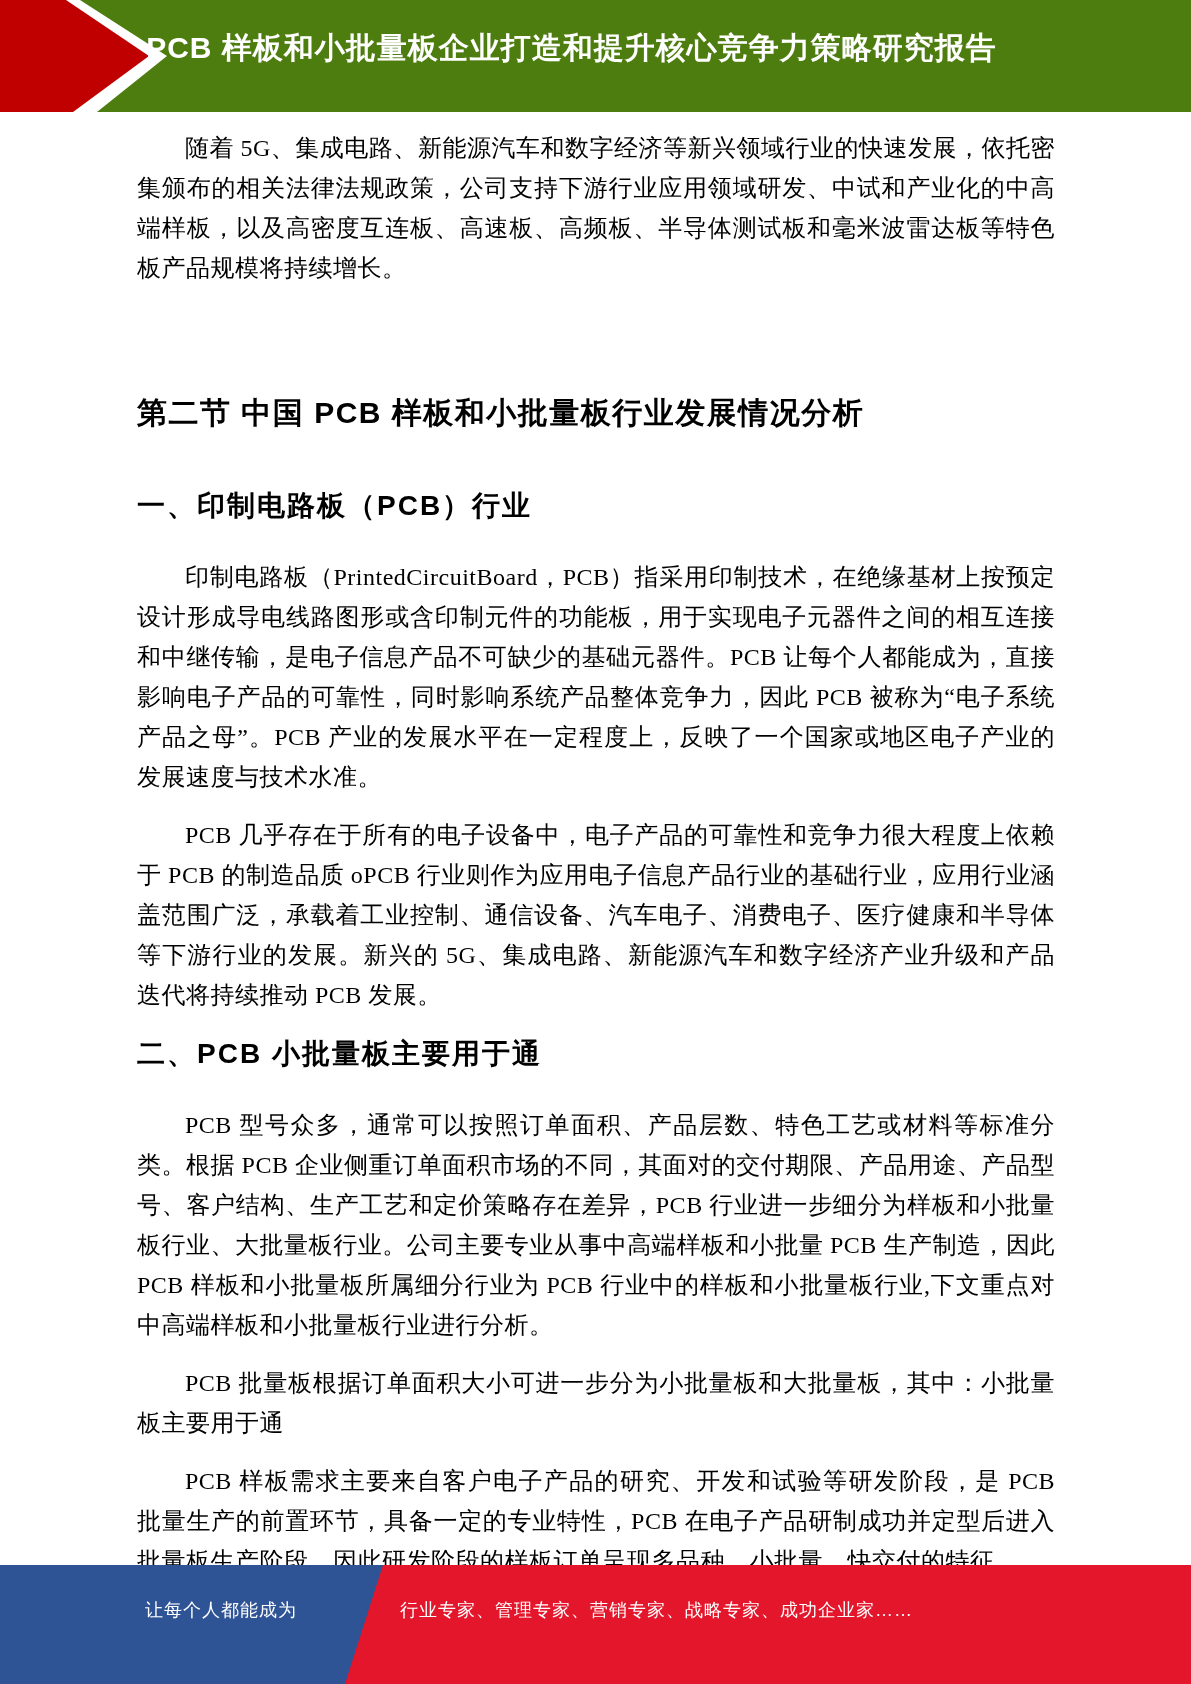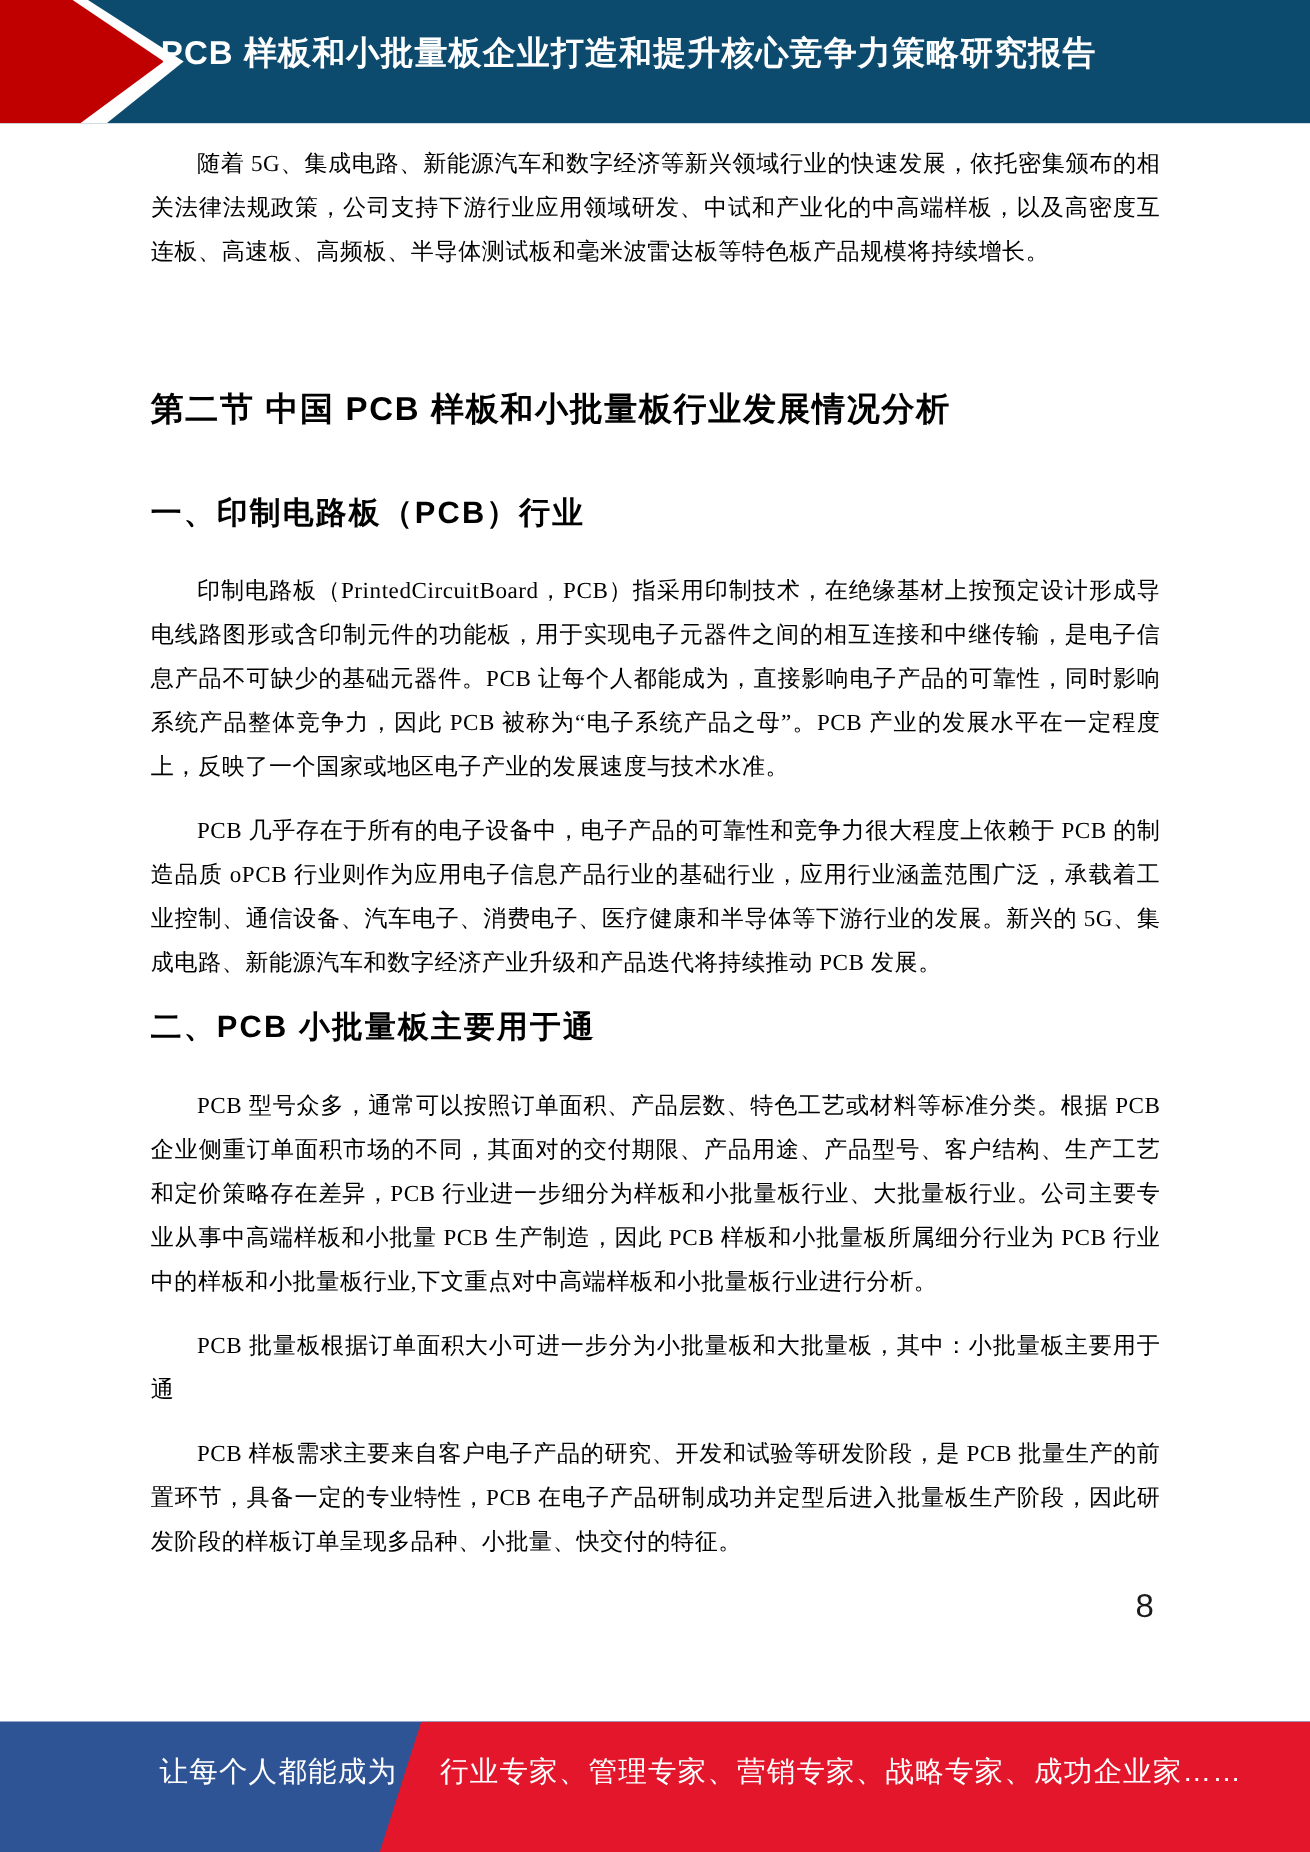--- a/index.html
+++ b/index.html
@@ -11,21 +11,21 @@
     overflow: hidden;
     font-family: "Liberation Serif", "DejaVu Serif", serif;
   }
 
   
   .banner {
     position: absolute;
     top: 0; left: 0;
     width: 100%;
     height: 112px;
-    background: #0c4a6e;
+    background: #4d7c0f;
   }
   .chevron-svg {
     position: absolute;
     top: 0; left: 0;
     display: block;
   }
   .banner-title {
     position: absolute;
     left: 170px;
     right: 218px;
@@ -44,21 +44,21 @@
 
   
   .content {
     position: absolute;
     top: 112px;
     left: 137px;
     right: 136px;
     color: #000000;
   }
   .content p {
-    font-size: 21px;
+    font-size: 24px;
     line-height: 40px;
     text-align: justify;
     text-indent: 2em;
     margin: 0 0 18px 0;
     letter-spacing: 0.5px;
   }
   .content p.first-par { margin-top: 16px; }
   .sec-heading {
     font-family: "Liberation Sans", "DejaVu Sans", sans-serif;
     font-weight: 700;
@@ -103,21 +103,21 @@
     position: absolute;
     inset: 0;
     background: #E4162B;
     clip-path: polygon(32.16% 0%, 100% 0%, 100% 100%, 28.97% 100%);
   }
   .footer-left, .footer-right {
     position: absolute;
     top: 28px;
     color: #ffffff;
     font-family: "Liberation Sans", "DejaVu Sans", sans-serif;
-    font-size: 26px;
+    font-size: 18px;
     line-height: 34px;
     letter-spacing: 1px;
     white-space: nowrap;
   }
   .footer-left  { left: 145px; }
   .footer-right { left: 400px; }
 </style>
 </head>
 <body>
 

